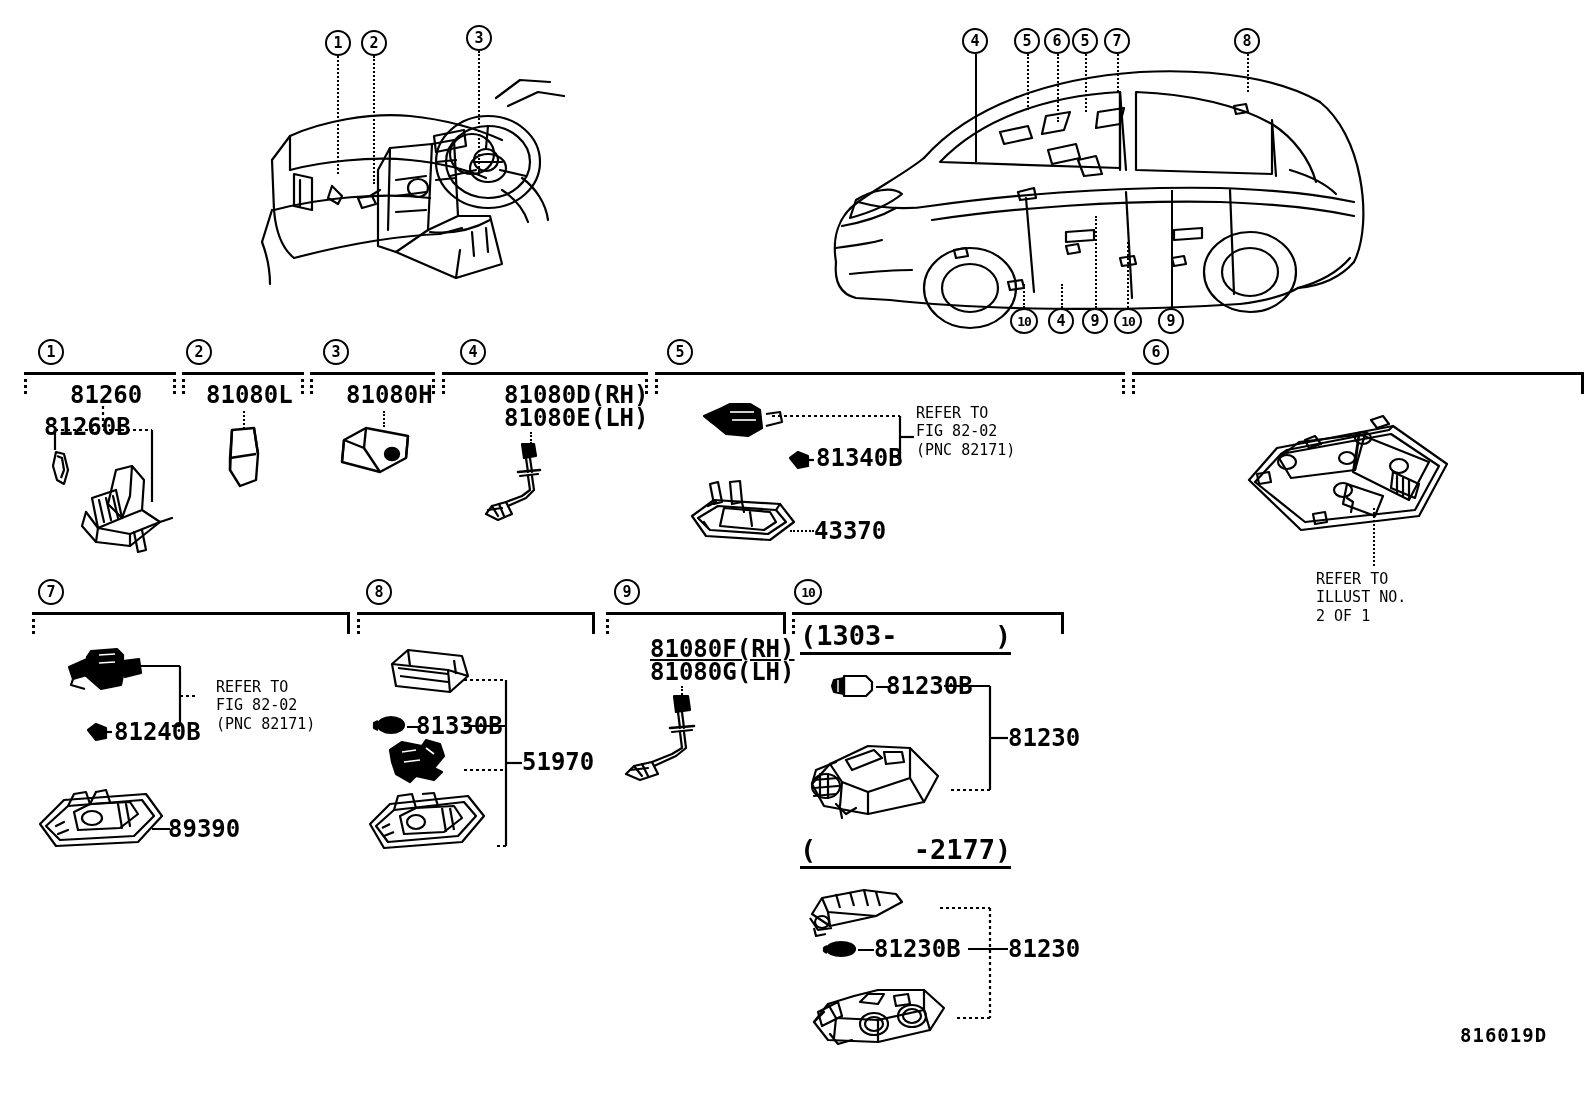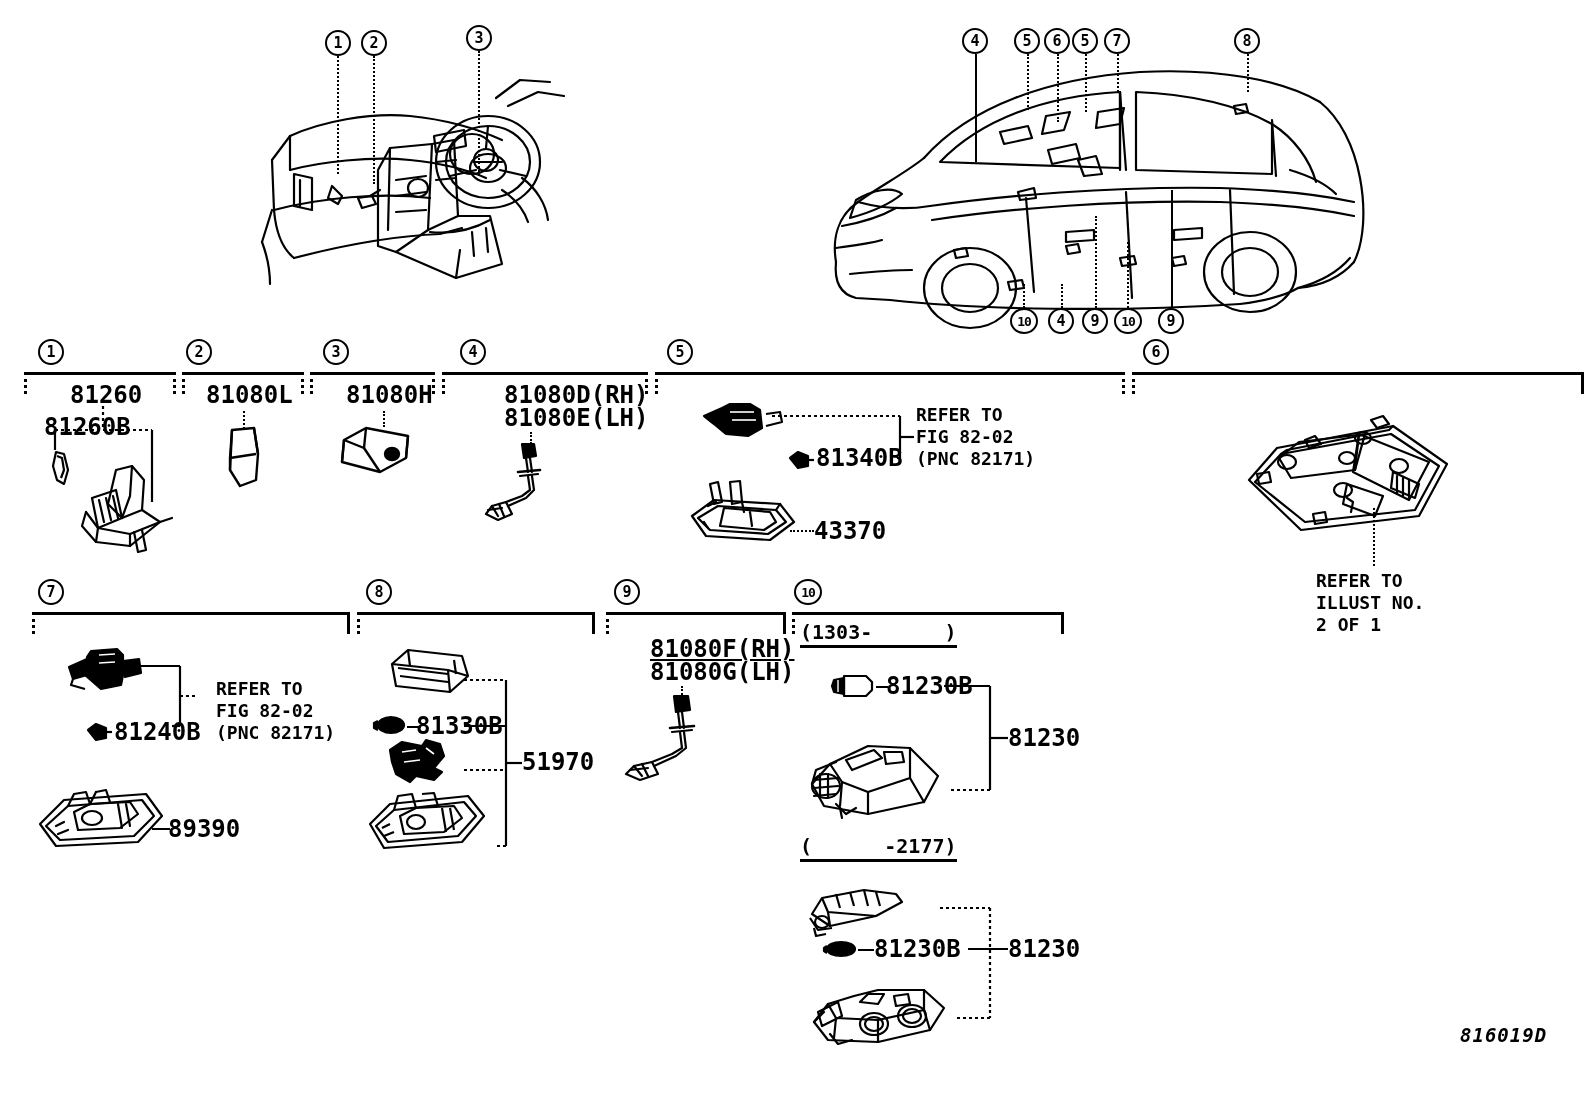--- a/index.html
+++ b/index.html
@@ -21,29 +21,29 @@
   
   .vline{position:absolute;border-left:2px dotted #000;}
   .vsolid{position:absolute;border-left:2.5px solid #000;}
   
   .pn{
     position:absolute;font-weight:bold;font-size:24px;letter-spacing:0px;
     white-space:nowrap;line-height:1.05;
     font-family:"DejaVu Sans Mono","Liberation Mono",monospace;
   }
   .refblk{
-    position:absolute;font-weight:bold;font-size:18px;line-height:1.22;white-space:nowrap;
+    position:absolute;font-weight:normal;font-size:15px;line-height:1.22;white-space:nowrap;
     font-family:"DejaVu Sans Mono","Liberation Mono",monospace;
   }
   .diagid{
     position:absolute;font-weight:bold;font-size:19px;letter-spacing:1px;
     font-family:"DejaVu Sans Mono","Liberation Mono",monospace;
   }
   .datelbl{
-    position:absolute;font-weight:bold;font-size:20px;white-space:pre;
+    position:absolute;font-weight:bold;font-size:27px;white-space:pre;
     border-bottom:3px solid #000;padding-bottom:1px;
     font-family:"DejaVu Sans Mono","Liberation Mono",monospace;
   }
   
   .grp{position:absolute;height:22px;}
   .grp .top{position:absolute;left:0;right:0;top:0;border-top:3px solid #000;}
   .grp .lt{position:absolute;left:0;top:0;bottom:0;border-left:3px dotted #000;}
   .grp .rt{position:absolute;right:0;top:0;bottom:0;border-right:3px dotted #000;}
   .grp.solidr .rt{border-right:3px solid #000;}
   svg{display:block;overflow:visible;}
@@ -747,15 +747,15 @@
       <g class="ln" stroke-width="2.2">
         <path d="M0 8 L50 8" stroke-dasharray="3,3"></path>
         <path d="M50 8 L50 118" stroke-dasharray="3,3"></path>
         <path d="M50 118 L14 118" stroke-dasharray="3,3"></path>
         <path d="M28 49 L68 49"></path>
       </g>
     </svg>
   </div>
   <div class="pn" style="left:1008px;top:937px;">81230</div>
 
-  <div class="diagid" style="left:1460px;top:1024px;font-style:italic;">816019D</div>
+  <div class="diagid" style="left:1460px;top:1024px;">816019D</div>
 
 </div>
 
 </body></html>

